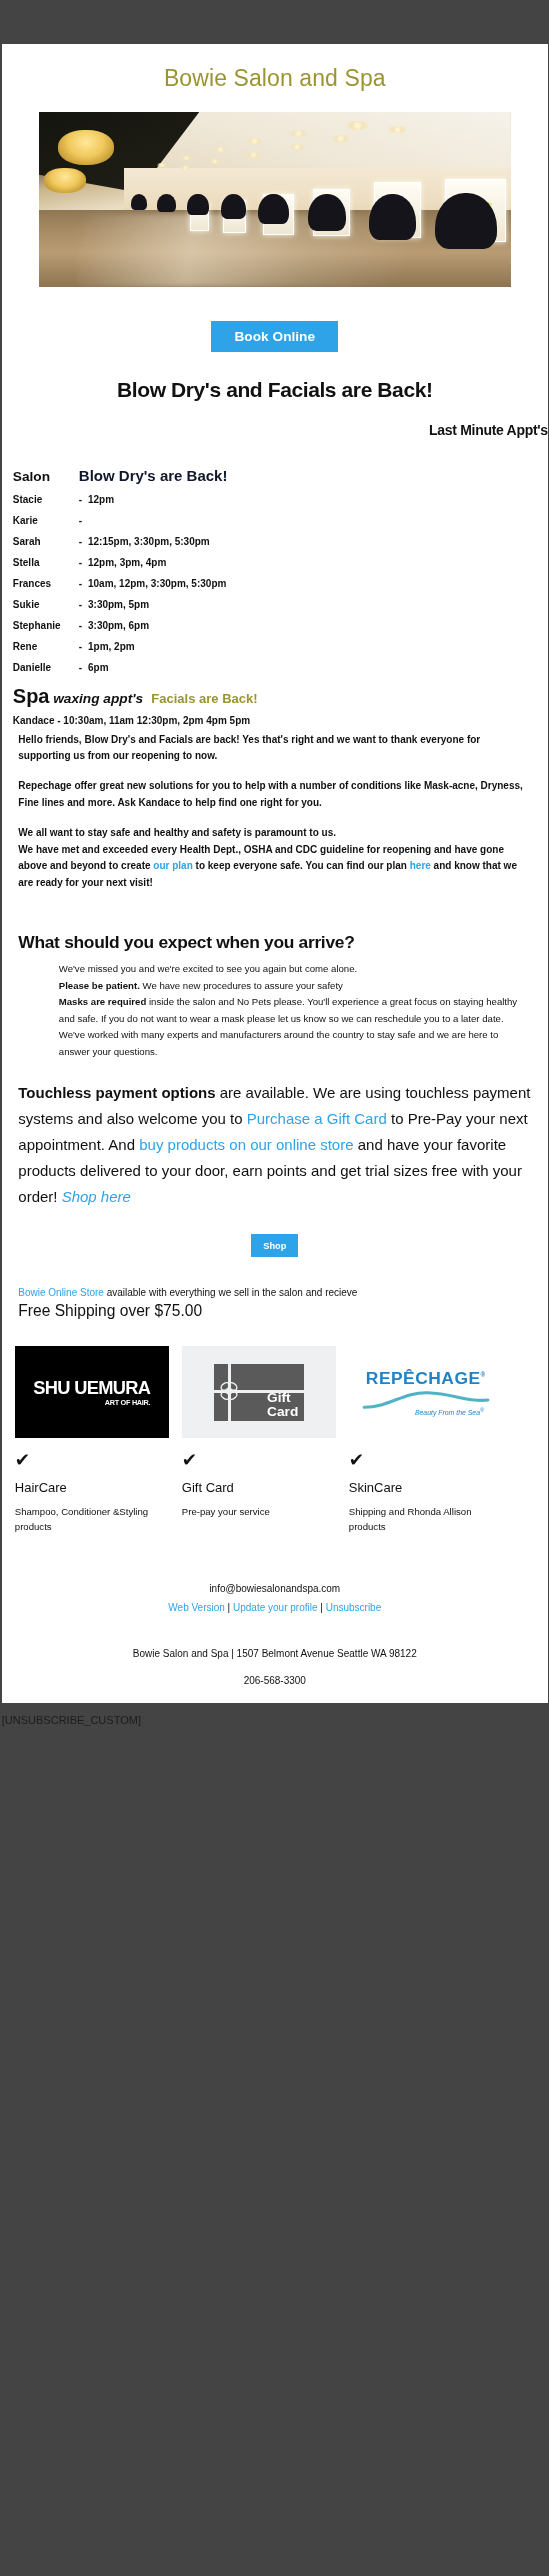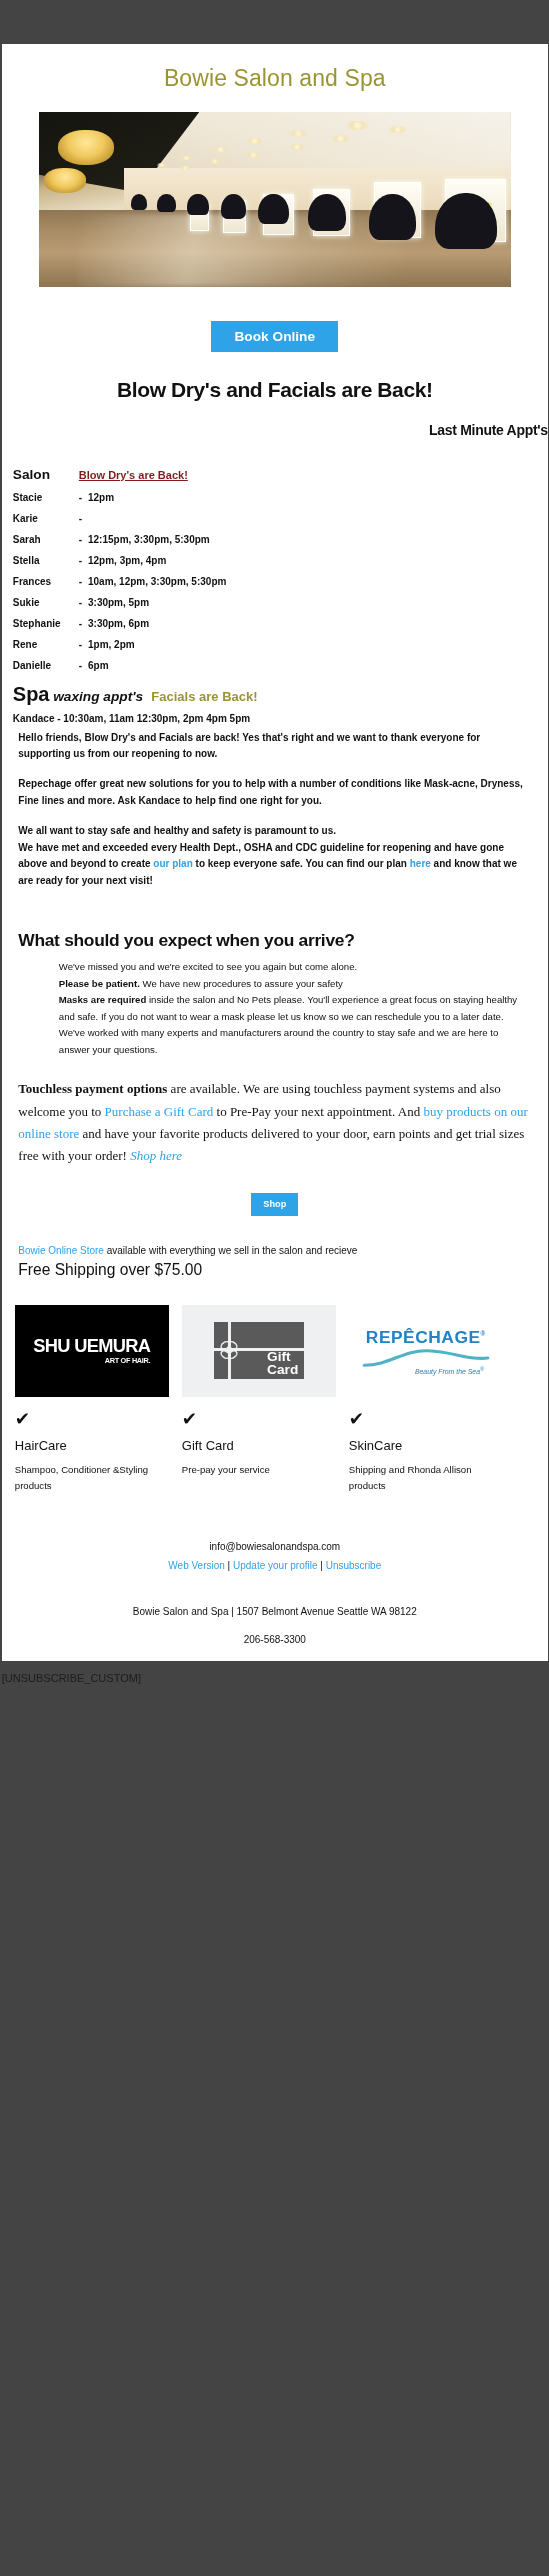--- a/index.html
+++ b/index.html
@@ -131,21 +131,21 @@
   .sched { padding: 0 16.5px 0 11px; }
   .sched-head {
     display: flex;
     align-items: baseline;
     padding-bottom: 10px;
   }
   .sched-head .lbl {
     width: 66px; font-size: 13.7px; font-weight: bold; color: #111;
   }
   .sched-head .accent {
-    font-size: 11px; font-weight: bold; color: #7f1d1d; text-decoration: underline;
+    font-size: 15px; font-weight: bold; color: #0f172a;
   }
   .srow {
     display: flex; align-items: baseline; padding-bottom: 10px;
     font-size: 10px; font-weight: bold; color: #111;
   }
   .srow .nm { width: 66px; flex: none; }
   .srow .dash { width: 9.2px; flex: none; }
   .srow .tm { flex: 1; }
   .spa-head {
     display: flex; align-items: baseline; padding-bottom: 7.3px; padding-top: 1.8px;
@@ -172,21 +172,21 @@
     font-size: 17.4px; font-weight: bold; color: #111;
     padding: 27.5px 0 8.2px 16.5px; letter-spacing: -0.3px;
   }
   .indent-block { padding: 0 20px 0 57px; }
   .indent-block p {
     font-size: 9.6px; color: #111; line-height: 1.72; font-weight: normal;
   }
   .indent-block p b { font-weight: bold; }
 
   .pay-wrap { padding: 20px 16.5px 0 16.5px; }
-  .pay-wrap p { font-size: 13px; color: #111; line-height: 1.72; font-family: Liberation Serif, serif; }
+  .pay-wrap p { font-size: 15px; color: #111; line-height: 1.72; }
   .pay-wrap p b { font-weight: bold; }
 
   .shop-wrap { text-align: center; padding: 25px 0 27.5px 0; }
 
   .store-line { padding: 0 16.5px; font-size: 10px; color: #111; line-height: 1.5; }
   .free-ship { padding: 2.7px 16.5px 0 16.5px; font-size: 15.6px; color: #111; }
 
   
   .cards {
     display: flex; padding: 26px 13px 0 13px; gap: 13px;

